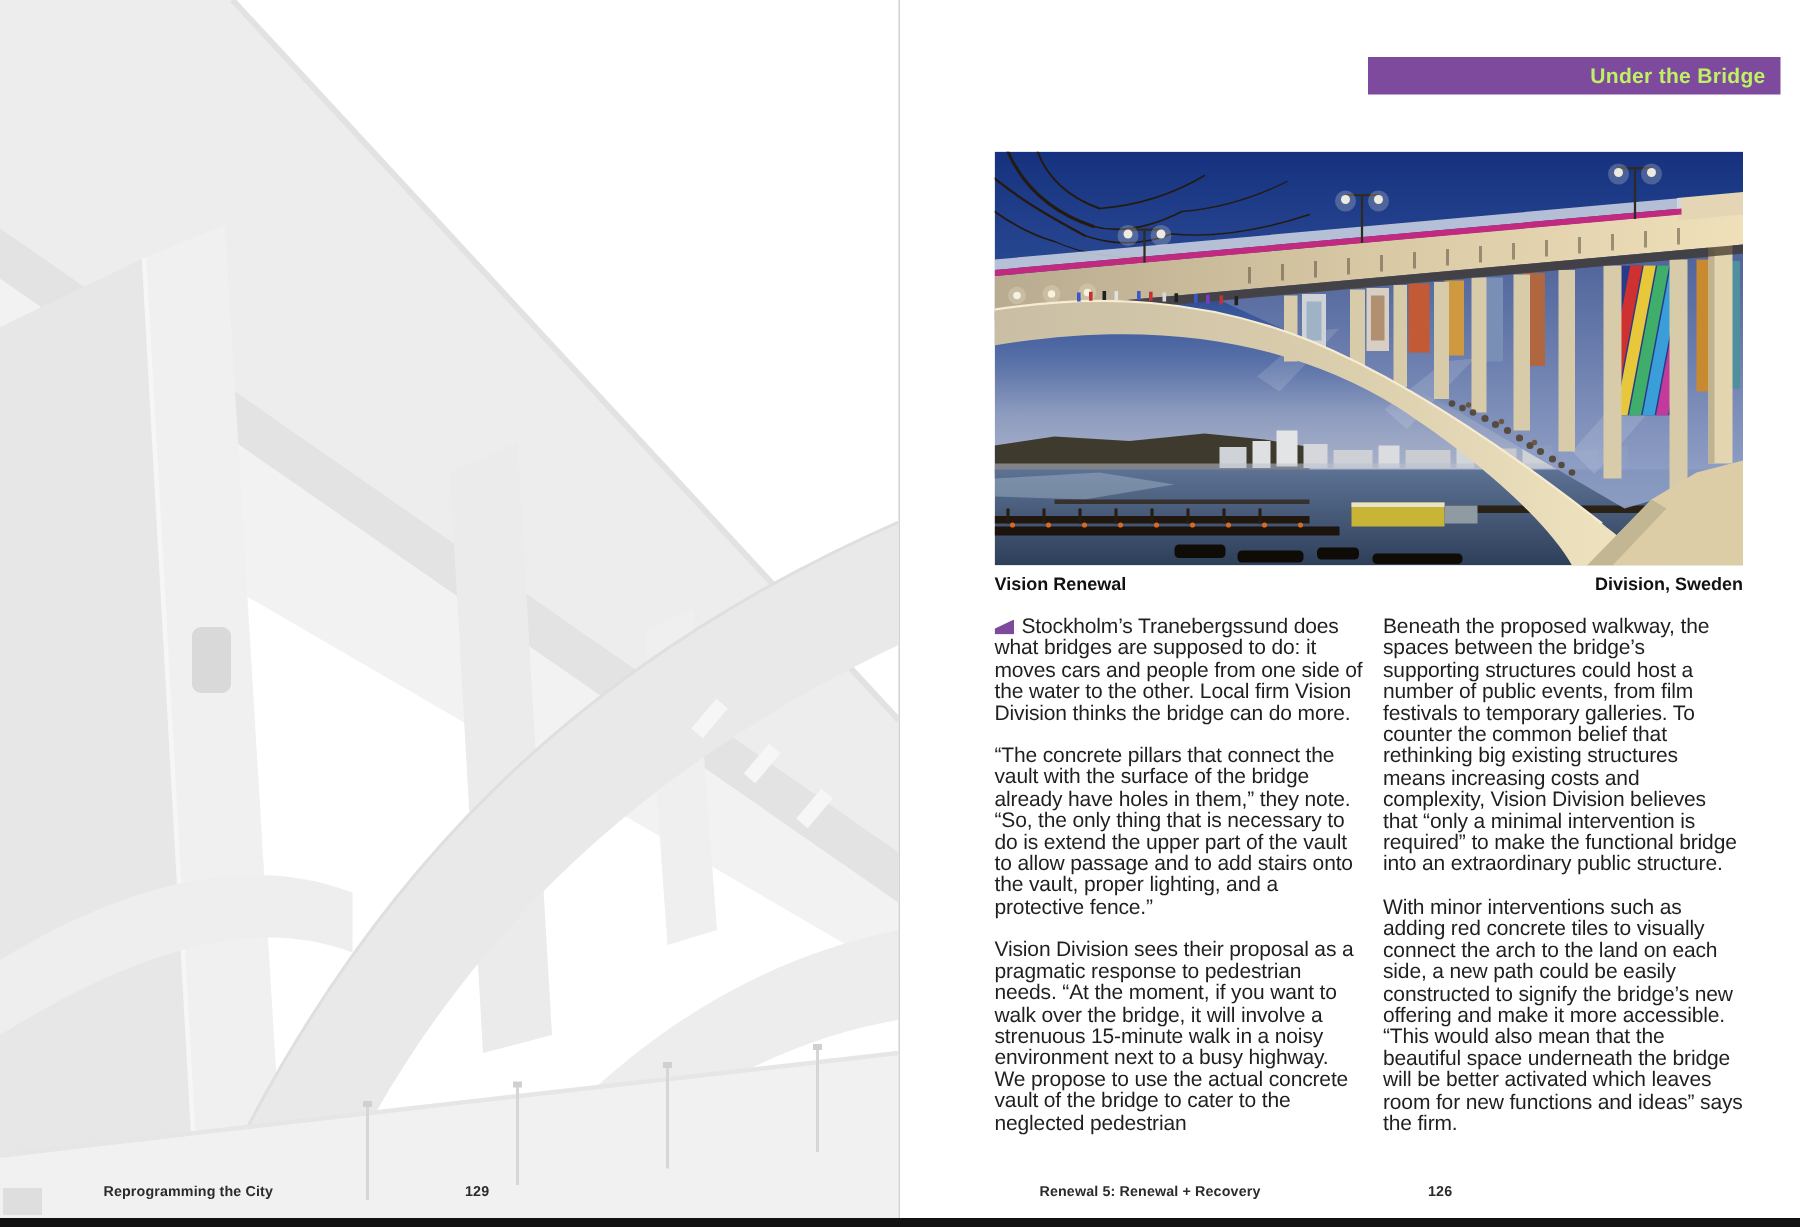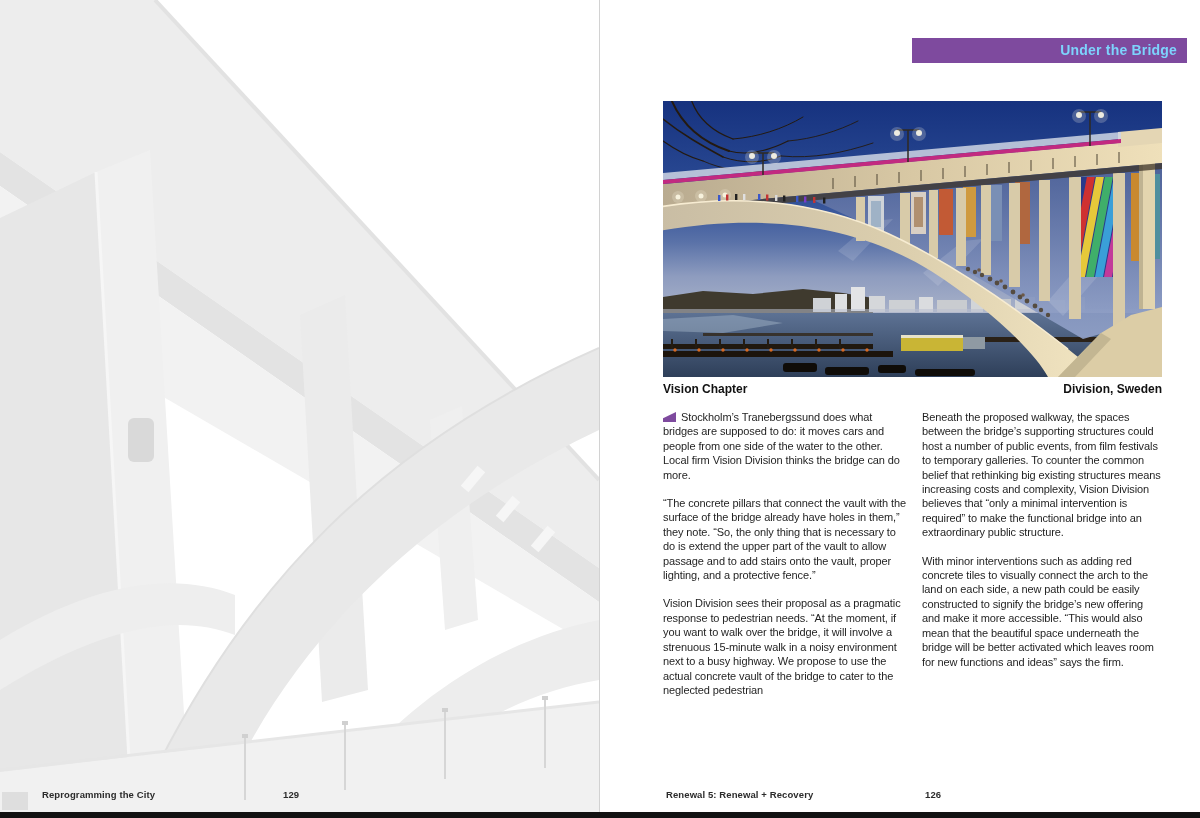--- a/index.html
+++ b/index.html
@@ -5,34 +5,34 @@
   html,body{margin:0;padding:0;background:#ffffff;}
   .spread{position:relative;width:1200px;height:818px;background:#ffffff;overflow:hidden;
           font-family:"Liberation Sans","DejaVu Sans",sans-serif;color:#1c1c1c;}
   
   .page-left{position:absolute;left:0;top:0;width:599px;height:813px;overflow:hidden;}
   .page-left svg{position:absolute;left:0;top:0;}
   .gutter{position:absolute;left:599px;top:0;width:2px;height:813px;background:#d2d2d2;}
   
   .page-right{position:absolute;left:600px;top:0;width:600px;height:813px;background:#fff;}
   .banner{position:absolute;left:312px;top:38px;width:275px;height:25px;background:#7e4a9e;
-          color:#7dd3fc;font-size:14px;font-weight:bold;line-height:25px;text-align:right;
+          color:#bef264;font-size:14px;font-weight:bold;line-height:25px;text-align:right;
           padding-right:10px;box-sizing:border-box;letter-spacing:.2px;}
   .photo{position:absolute;left:63px;top:101px;width:499px;height:276px;overflow:hidden;}
   .caption-row{position:absolute;left:63px;top:382px;width:499px;display:flex;
                justify-content:space-between;font-size:12px;font-weight:bold;color:#111;}
   .columns{position:absolute;left:63px;top:410px;width:499px;display:flex;gap:13px;}
-  .col{font-size:11px;line-height:14.4px;letter-spacing:-0.1px;color:#1f1f1f;}
+  .col{font-size:14px;line-height:14.4px;letter-spacing:-0.1px;color:#1f1f1f;}
   .col-1{width:246px;}
   .col-2{width:240px;}
   .col p{margin:0 0 14px 0;}
   .flag{display:inline-block;width:13px;height:10px;background:#7e4a9e;margin-right:5px;
         clip-path:polygon(0 100%,0 62%,100% 0,100% 100%);transform:translateY(1px);}
   
-  .footer{position:absolute;top:789px;font-size:9.5px;font-weight:bold;color:#2b2b2b;letter-spacing:.1px;}
+  .footer{position:absolute;top:789px;font-size:9.5px;font-weight:bold;color:#2b2b2b;letter-spacing:.1px;margin-left:27px;}
   .f-book{left:42px;}
   .f-num-left{left:283px;}
   .f-chapter{left:666px;}
   .f-num-right{left:925px;}
   .bottom-bar{position:absolute;left:0;top:812px;width:1200px;height:6px;background:#121212;}
 </style>
 </head>
 <body>
 
 <div class="spread">
@@ -329,21 +329,21 @@
             <rect x="120" y="94.5" width="2.4" height="6" fill="#202020"></rect>
           <rect x="133" y="95" width="2.4" height="6" fill="#3a57c9"></rect>
             <rect x="141" y="95.5" width="2.4" height="6" fill="#7a3ac9"></rect>
           <rect x="150" y="96" width="2.4" height="6" fill="#c23434"></rect>
             <rect x="160" y="96.5" width="2.4" height="6" fill="#202020"></rect>
         </g>
       </svg>
     </div>
 
     <div class="caption-row">
-      <span>Vision Chapter</span>
+      <span>Vision Renewal</span>
       <span>Division, Sweden</span>
     </div>
 
     <div class="columns">
       <div class="col col-1">
         <p><span class="flag"></span><span>Stockholm’s Tranebergssund does what bridges are supposed to do: it moves cars and people from one side of the water to the other. Local firm Vision Division thinks the bridge can do more.</span></p>
         <p>“The concrete pillars that connect the vault with the surface of the bridge already have holes in them,” they note. “So, the only thing that is necessary to do is extend the upper part of the vault to allow passage and to add stairs onto the vault, proper lighting, and a protective fence.”</p>
         <p>Vision Division sees their proposal as a pragmatic response to pedestrian needs. “At the moment, if you want to walk over the bridge, it will involve a strenuous 15-minute walk in a noisy environment next to a busy highway. We propose to use the actual concrete vault of the bridge to cater to the neglected pedestrian</p>
       </div>
       <div class="col col-2">

